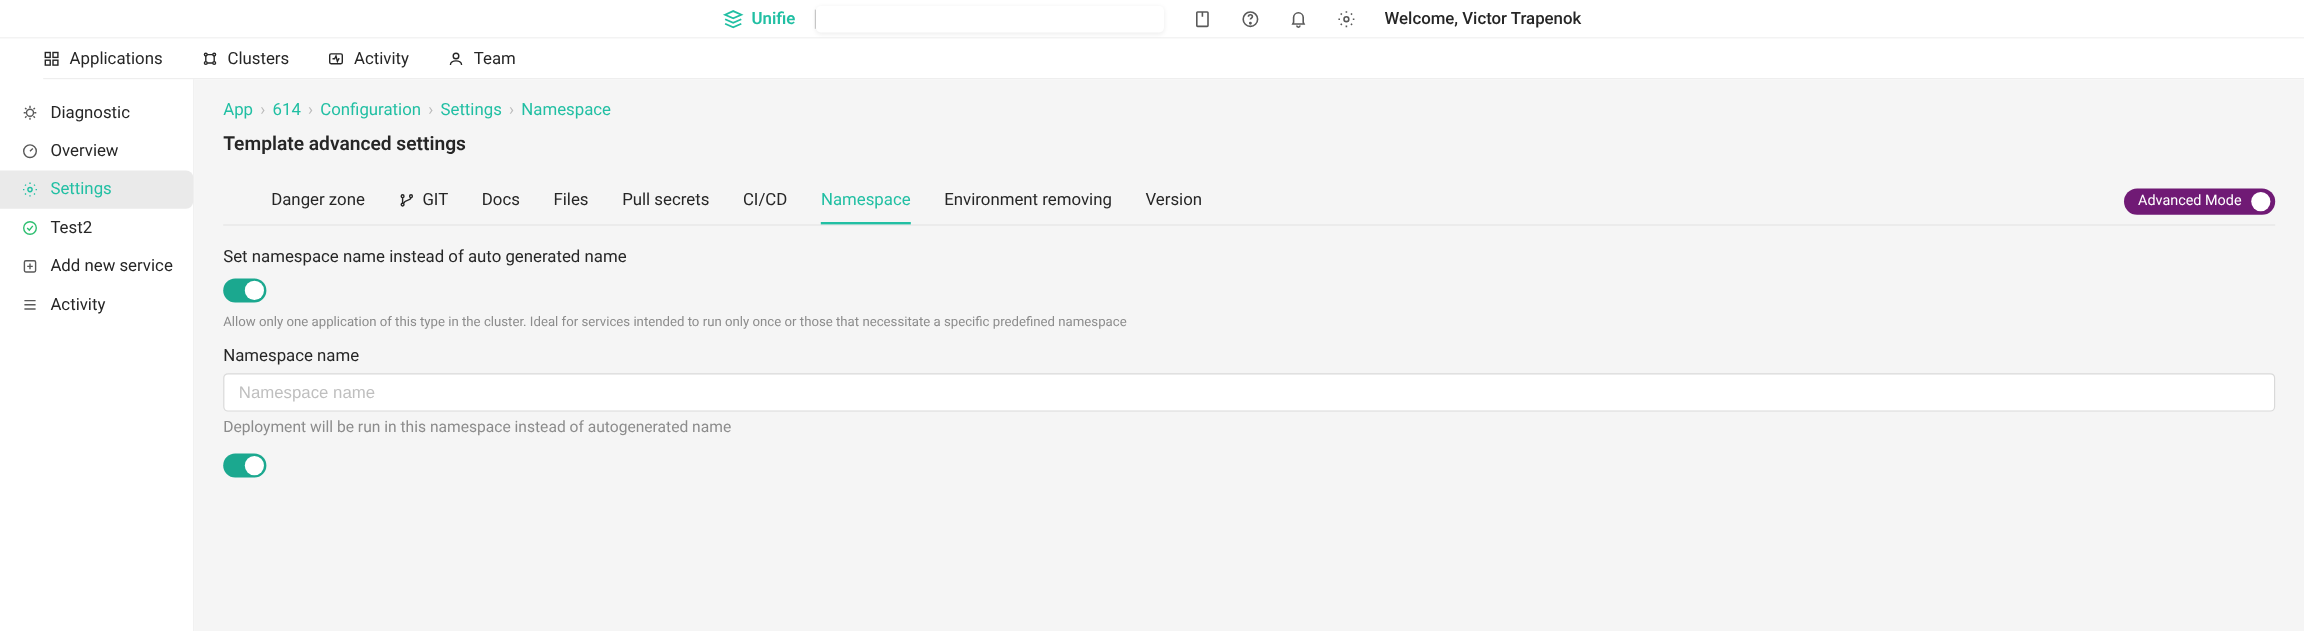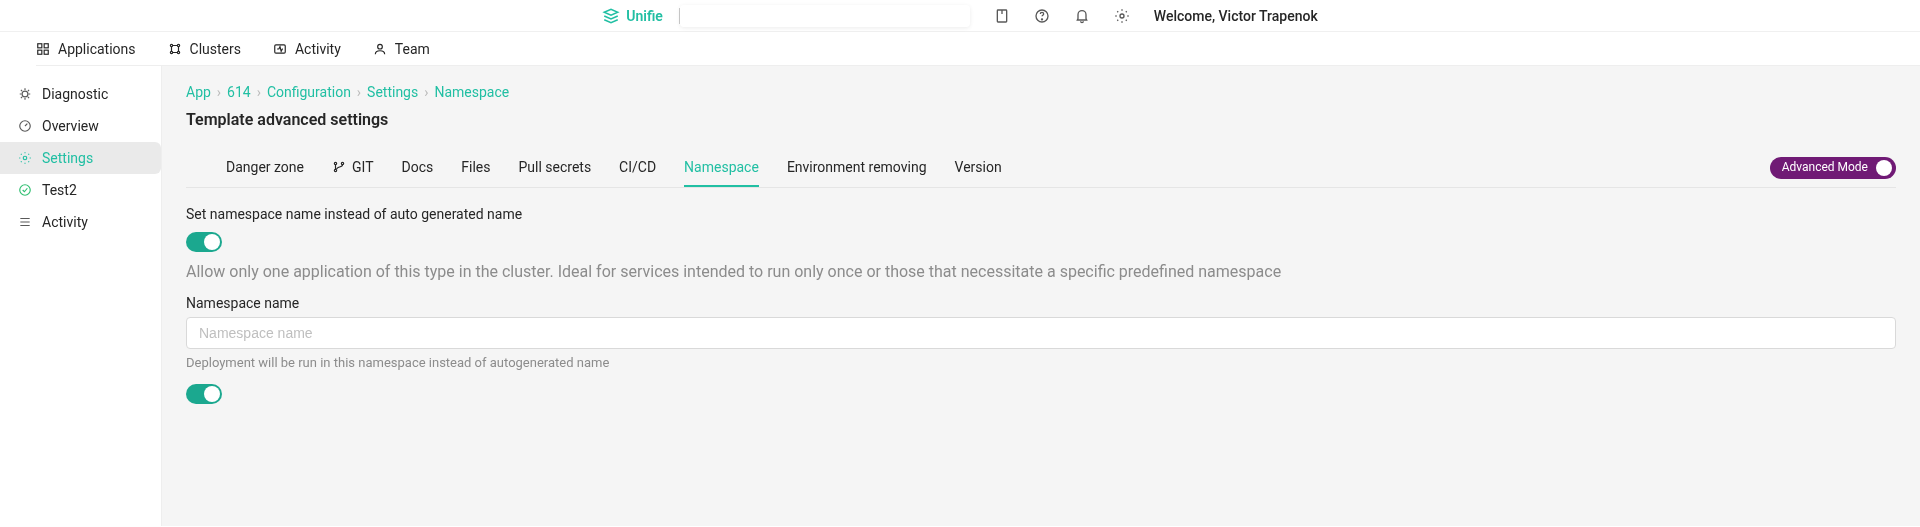--- a/index.html
+++ b/index.html
@@ -114,21 +114,21 @@
       padding: 3px 4px 3px 12px;
       font-size: 12px;
       cursor: pointer;
     }
     .adv-knob {
       width: 16px; height: 16px; border-radius: 50%; background: #fff;
     }
 
     
     .field-label { font-size: 14px; color: #262626; margin-bottom: 10px; }
-    .field-desc { font-size: 16px; color: #8c8c8c; margin-top: 10px; margin-bottom: 14px; }
+    .field-desc { font-size: 11px; color: #8c8c8c; margin-top: 10px; margin-bottom: 14px; }
     .field-help { font-size: 13px; color: #8c8c8c; margin-top: 6px; margin-bottom: 14px; }
 
     .toggle {
       width: 36px; height: 20px; border-radius: 10px;
       background: #1ba88f; position: relative; cursor: pointer;
     }
     .toggle .knob {
       position: absolute; top: 2px; right: 2px;
       width: 16px; height: 16px; border-radius: 50%; background: #fff;
     }
@@ -244,20 +244,27 @@
           <path d="M12 2v2M12 20v2M4.9 4.9l1.4 1.4M17.7 17.7l1.4 1.4M2 12h2M20 12h2M4.9 19.1l1.4-1.4M17.7 6.3l1.4-1.4"></path>
         </svg>
       <span>Settings</span>
     </div>
     <div class="side-item">
       <svg class="side-icon green" viewBox="0 0 24 24" fill="none" stroke="currentColor" stroke-width="2">
           <circle cx="12" cy="12" r="9"></circle>
           <path d="M8 12l3 3 5-6"></path>
         </svg>
       <span>Test2</span>
+    </div>
+    <div class="side-item">
+      <svg class="side-icon" viewBox="0 0 24 24" fill="none" stroke="currentColor" stroke-width="2">
+          <rect x="4" y="4" width="16" height="16" rx="2"></rect>
+          <path d="M12 8v8M8 12h8"></path>
+        </svg>
+      <span>Add new service</span>
     </div>
     <div class="side-item">
       <svg class="side-icon" viewBox="0 0 24 24" fill="none" stroke="currentColor" stroke-width="2">
           <path d="M4 6h16M4 12h16M4 18h16"></path>
         </svg>
       <span>Activity</span>
     </div>
   </div>
 
   <div class="content">

